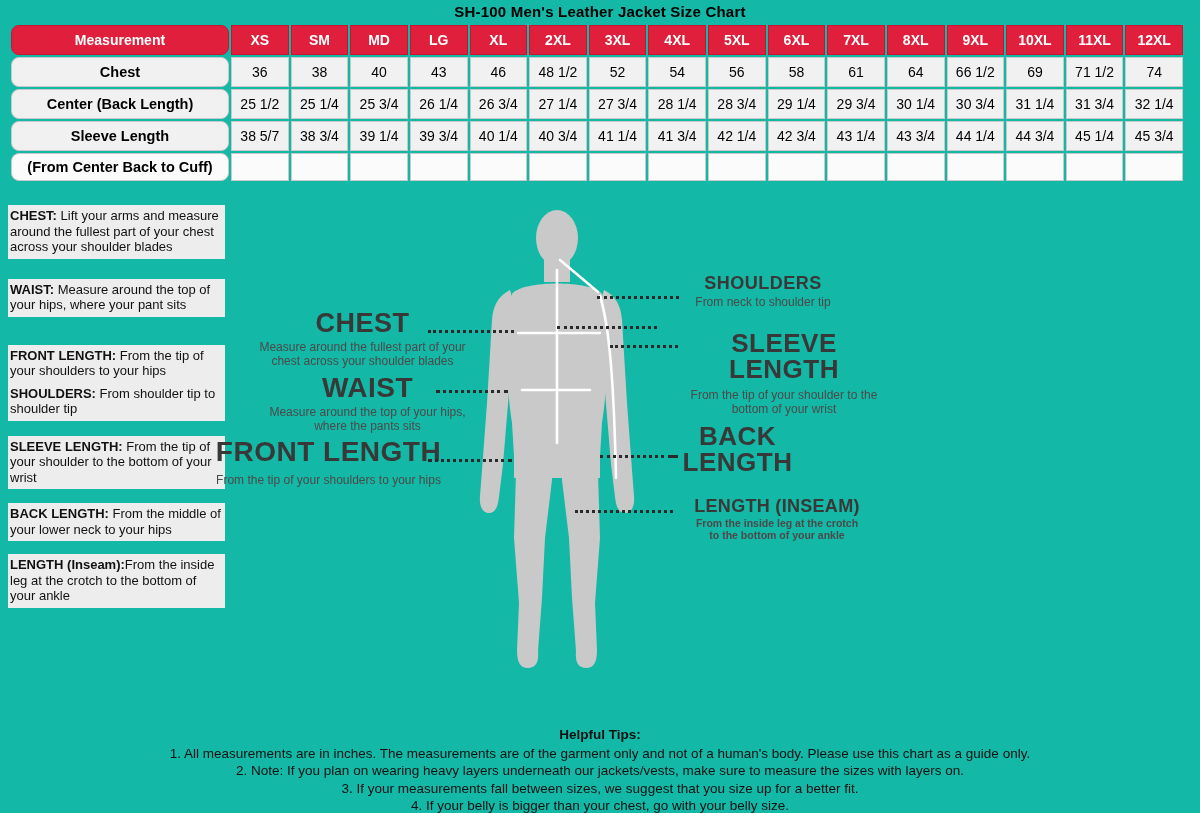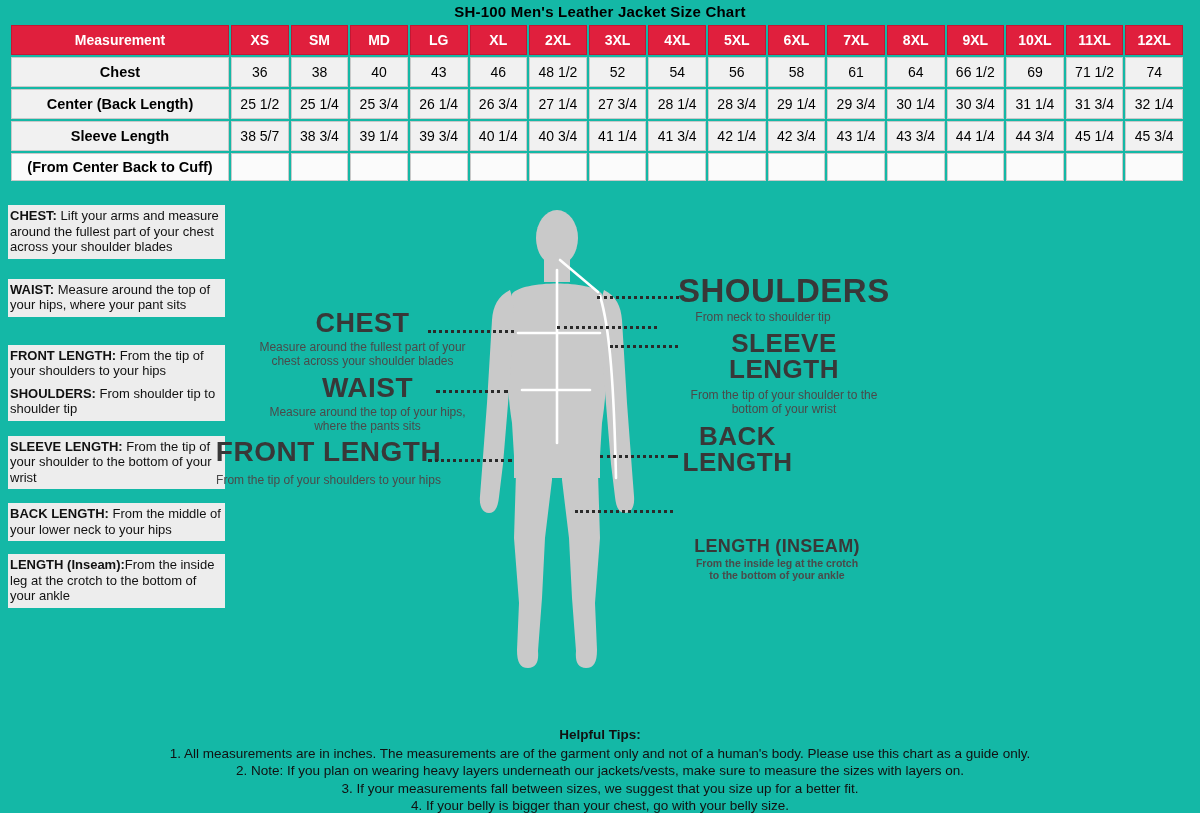--- a/index.html
+++ b/index.html
@@ -7,44 +7,44 @@
   body { font-family:"Liberation Sans", sans-serif; color:#000; }
   .page { position:relative; width:1200px; height:813px; background:#14b8a6; overflow:hidden; }
 
   .title { text-align:center; font-size:15px; font-weight:bold; padding-top:3px; letter-spacing:.2px; }
 
   
   table.size-table { width:1176px; margin:3px auto 0 9px; border-collapse:separate; border-spacing:2px; table-layout:fixed; }
   table.size-table th, table.size-table td { border:1px solid #c9c9c9; text-align:center; vertical-align:middle; font-size:14px; height:30px; overflow:hidden; white-space:nowrap; }
   table.size-table th { background:#e01f3d; color:#fff; font-weight:bold; border-color:#c41733; }
   table.size-table td { background:#f1f1f1; }
-  table.size-table .mcol { width:218px; }
+  table.size-table .mcol { width:218px;border-radius:8px; }
   table.size-table td.rowlabel { font-weight:bold; font-size:14.5px; }
   table.size-table tr.empty-row td { height:28px; background:#fbfbfb; }
   table.size-table tr.empty-row td.rowlabel { background:#fbfbfb; }
 
   
   .defs { position:absolute; left:8px; top:205px; width:217px; }
   .def-block { background:#ededed; padding:3px 4px 4px 2px; font-size:13px; line-height:15.5px; color:#111; }
   .def-term { font-weight:bold; }
   .def-g0{margin-bottom:20px} .def-g1{margin-bottom:28px} .def-g2{}
   .def-g3{margin-bottom:15px} .def-g4{margin-bottom:14px} .def-g5{margin-bottom:13px} .def-g6{margin-bottom:0}
 
   
   .fig-svg { position:absolute; left:472px; top:208px; }
   .dlabel { position:absolute; text-align:center; color:#3a3a3a; }
   .dlabel .dtitle { font-weight:bold; color:#383838; line-height:1.0; letter-spacing:.5px; }
   .dlabel .ddesc { font-size:12px; line-height:13.5px; color:#4a4a4a; margin-top:4px; }
   .lbl-chest  { left:250px; top:310px; width:225px; } .lbl-chest .dtitle{font-size:27px;}
   .lbl-waist  { left:260px; top:374px; width:215px; } .lbl-waist .dtitle{font-size:28px;}
   .lbl-front  { left:196px; top:438px; width:265px; } .lbl-front .dtitle{font-size:28px;} .lbl-front .ddesc{margin-top:8px;}
-  .lbl-shoulders { left:678px; top:274px; width:170px; } .lbl-shoulders .dtitle{font-size:33px;}
+  .lbl-shoulders { left:678px; top:274px; width:170px; } .lbl-shoulders .dtitle{font-size:18px;}
   .lbl-sleeve { left:678px; top:330px; width:212px; } .lbl-sleeve .dtitle{font-size:26px;} .lbl-sleeve .ddesc{margin-top:7px;}
   .lbl-back   { left:645px; top:423px; width:185px; } .lbl-back .dtitle{font-size:26px;}
-  .lbl-inseam { left:692px; top:497px; width:170px; } .lbl-inseam .dtitle{font-size:18px; letter-spacing:.3px;margin-top:40px;}
+  .lbl-inseam { left:692px; top:497px; width:170px; } .lbl-inseam .dtitle{font-size:18px; letter-spacing:.3px;}
   .lbl-inseam .ddesc { font-size:10.5px; font-weight:600; line-height:12px; margin-top:2px; }
 
   .leader { position:absolute; height:0; border-top:3px dotted #2a2a2a; }
   .ld-chest   { left:428px; top:330px; width:86px; }
   .ld-waist   { left:436px; top:390px; width:72px; }
   .ld-front   { left:428px; top:459px; width:84px; }
   .ld-shoulders { left:597px; top:296px; width:82px; }
   .ld-sleeve-upper { left:557px; top:326px; width:100px; }
   .ld-sleeve  { left:610px; top:345px; width:68px; }
   .ld-back    { left:600px; top:455px; width:64px; }

